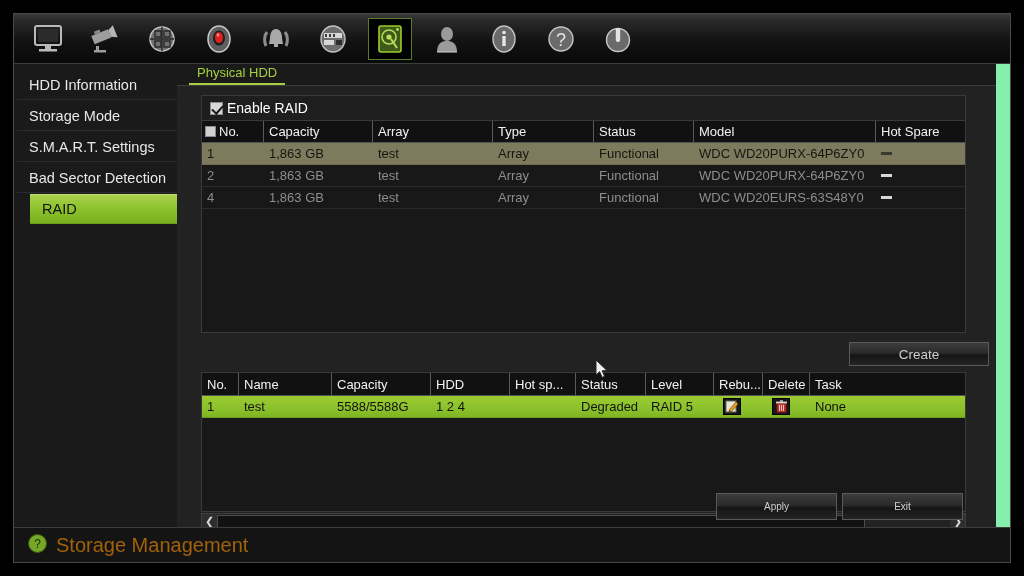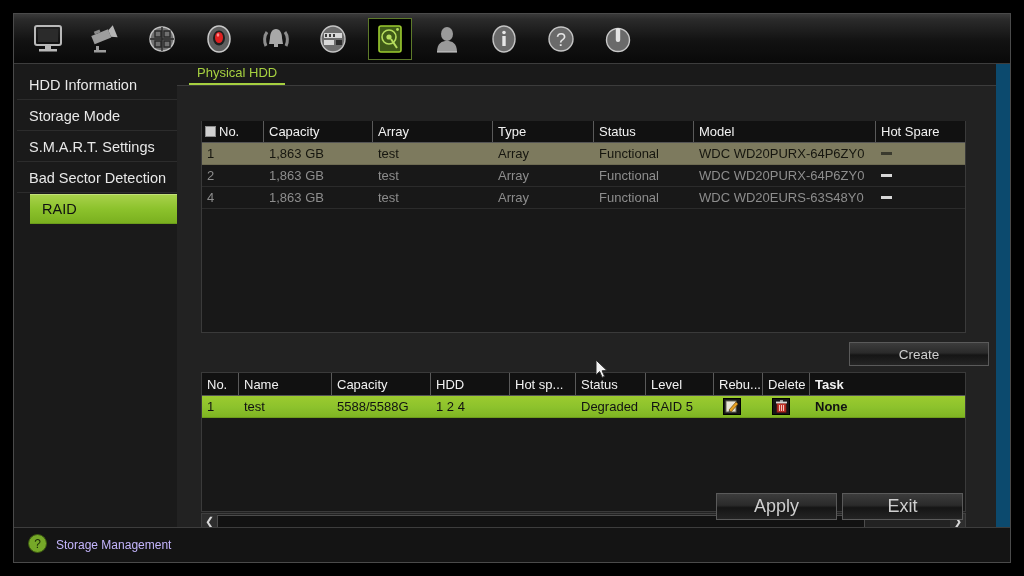--- a/index.html
+++ b/index.html
@@ -45,21 +45,21 @@
     background: #000;
     border: 1px solid #5d7a2a;
   }
   .tool-icon svg { display: block; }
 
   
   .body-area {
     position: absolute;
     left: 0; top: 50px;
     width: 996px; height: 463px;
-    background: #0c4a6e;
+    background: #86efac;
   }
 
   
   .sidebar {
     position: absolute;
     left: 0; top: 0;
     width: 177px; height: 463px;
     background: #1a1a1a;
     border-right: 1px solid #3b3b3b;
     padding-top: 6px;
@@ -206,21 +206,21 @@
   .c-type  { width: 101px; }
   .c-stat  { width: 100px; }
   .c-model { width: 182px; }
   .c-hot   { width: 89px; }
 
   
   .btn {
     background: linear-gradient(to bottom, #3c3c3c 0%, #2a2a2a 45%, #151515 55%, #242424 100%);
     border: 1px solid #5a5a5a;
     color: #cfcfcf;
-    font-size: 18px;
+    font-size: 10px;
     display: flex; align-items: center; justify-content: center;
     cursor: default;
   }
   .btn-create {
     position: absolute;
     left: 672px; top: 278px;
     width: 140px; height: 24px;
     font-size: 13.5px;
   }
 
@@ -265,21 +265,21 @@
   }
   .d-no   { width: 37px; }
   .d-name { width: 93px; }
   .d-cap  { width: 99px; }
   .d-hdd  { width: 79px; }
   .d-hot  { width: 66px; }
   .d-stat { width: 70px; }
   .d-lvl  { width: 68px; }
   .d-reb  { width: 49px; }
   .d-del  { width: 47px; }
-  .d-task { width: 150px; font-weight: bold; }
+  .d-task { width: 150px; }
 
   .icon-box {
     width: 18px; height: 17px;
     background: #161616;
     border: 1px solid #000;
     display: flex; align-items: center; justify-content: center;
     margin-left: 4px;
   }
 
   
@@ -328,21 +328,21 @@
   .statusbar {
     position: absolute;
     left: 0; top: 513px;
     width: 996px; height: 35px;
     background: #141414;
     border-top: 1px solid #3d3d3d;
     display: flex; align-items: center;
     padding-left: 14px;
     gap: 9px;
   }
-  .status-text { color: #c4b5fd; font-size: 12px; }
+  .status-text { color: #a16207; font-size: 20px; }
 
   
   .cursor {
     position: absolute;
     left: 596px; top: 360px;
     width: 14px; height: 20px;
     pointer-events: none;
   }
 </style>
 </head>
@@ -473,20 +473,24 @@
       </div>
 
       <div class="content">
 
         <div class="tabstrip">
           <div class="tab">
             <span>Physical HDD</span>
           </div>
         </div>
 
+        <div class="raid-bar">
+          <span class="chk"></span>
+          <span class="raid-bar-label">Enable RAID</span>
+        </div>
 
         <div class="table1-wrap">
           <div class="t1-head">
             <div class="cell c-no with-chk">
               <span class="hdr-chk"></span>
               <span>No.</span>
             </div>
             <div class="cell c-cap">Capacity</div>
             <div class="cell c-arr">Array</div>
             <div class="cell c-type">Type</div>

